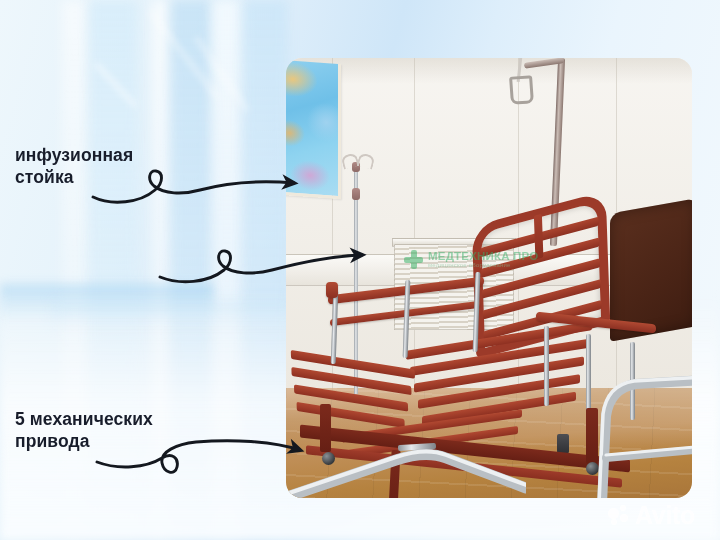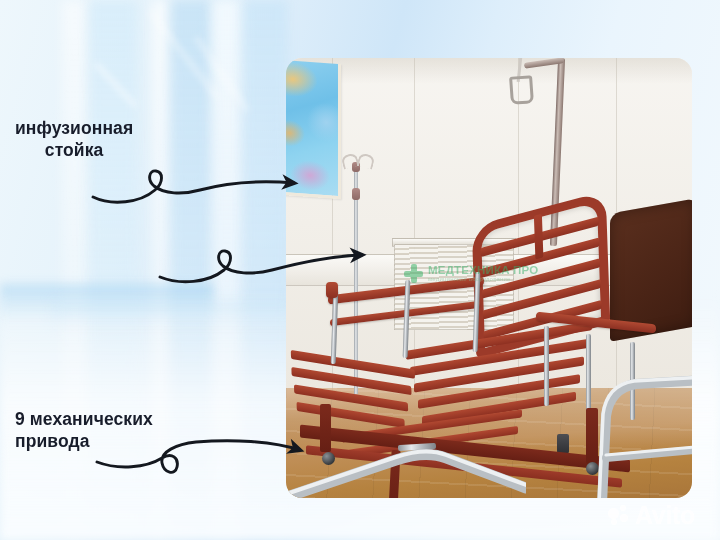--- a/index.html
+++ b/index.html
@@ -78,21 +78,21 @@
   
   .label {
     position: absolute;
     color: #181d2b;
     font-weight: 700;
     font-size: 17.5px;
     line-height: 1.28;
     letter-spacing: .1px;
     white-space: pre-line;
   }
-  .label.l1 { left: 15px; top: 117px; text-align: center; }
+  .label.l1 { left: 15px; top: 144px; }
   .label.l2 { left: 15px; top: 226px; }
   .label.l3 { left: 15px; top: 408px; }
 
   
   .arrow-layer {
     position: absolute;
     inset: 0;
     pointer-events: none;
   }
 
@@ -292,21 +292,21 @@
     background: #cfcac4;
     transform: rotate(6deg);
   }
 
   
   .walker { position: absolute; }
 
   
   .photo-wm {
     position: absolute;
-    left: 118px; top: 206px;
+    left: 118px; top: 192px;
     display: flex;
     align-items: center;
     gap: 5px;
     opacity: .5;
   }
   .photo-wm .cross {
     position: relative;
     width: 19px; height: 19px;
     flex: 0 0 auto;
   }
@@ -485,21 +485,21 @@
           <span class="wm-main">МЕДТЕХНИКА ПРО</span>
           <span class="wm-sub">медицинское оборудование</span>
         </span>
       </div>
 
     </div>
   </div>
 
   <div class="label l1">инфузионная
 стойка</div>
-  <div class="label l3">9 механических
+  <div class="label l3">5 механических
 привода</div>
 
   <svg class="arrow-layer" width="720" height="540" viewBox="0 0 720 540">
     <defs>
       <marker id="ah" markerWidth="9" markerHeight="9" refX="4.6" refY="3.1" orient="auto" markerUnits="strokeWidth">
         <path d="M0.4,0.4 L6.2,3.1 L0.4,5.8 L2,3.1 Z" fill="#14181f"></path>
       </marker>
     </defs>
 
     <path d="M 93 197 C 112 206 140 203 155 190 C 164 182 163 172 156 171

